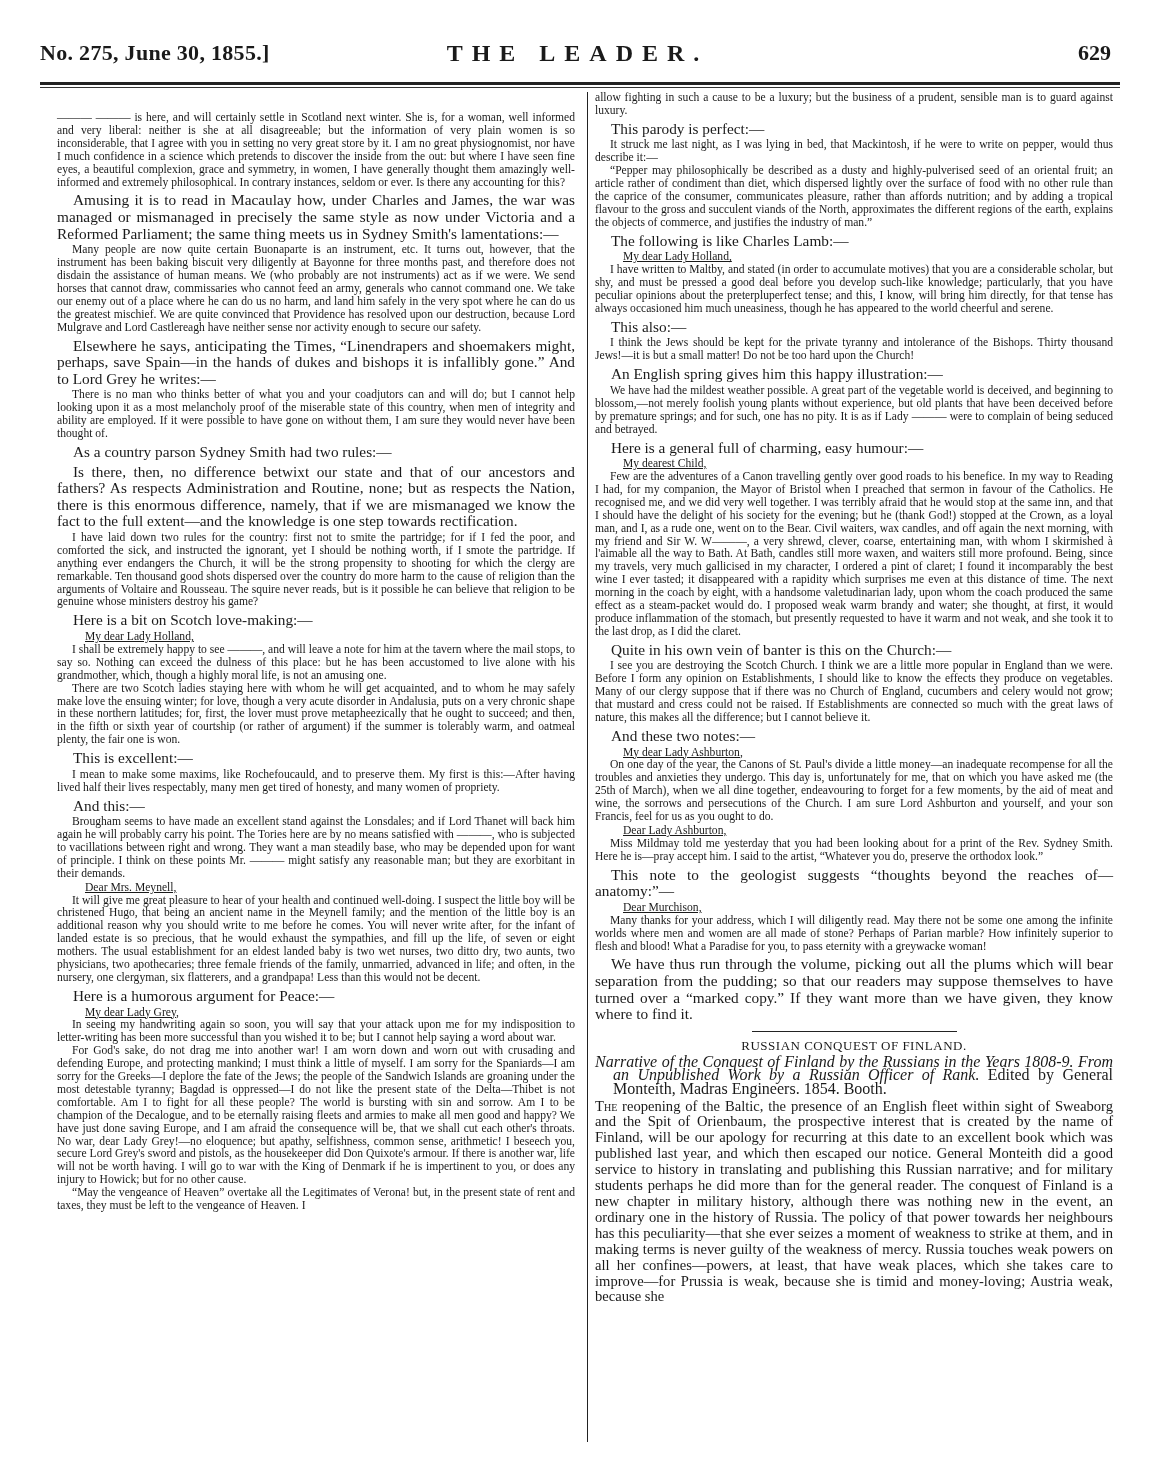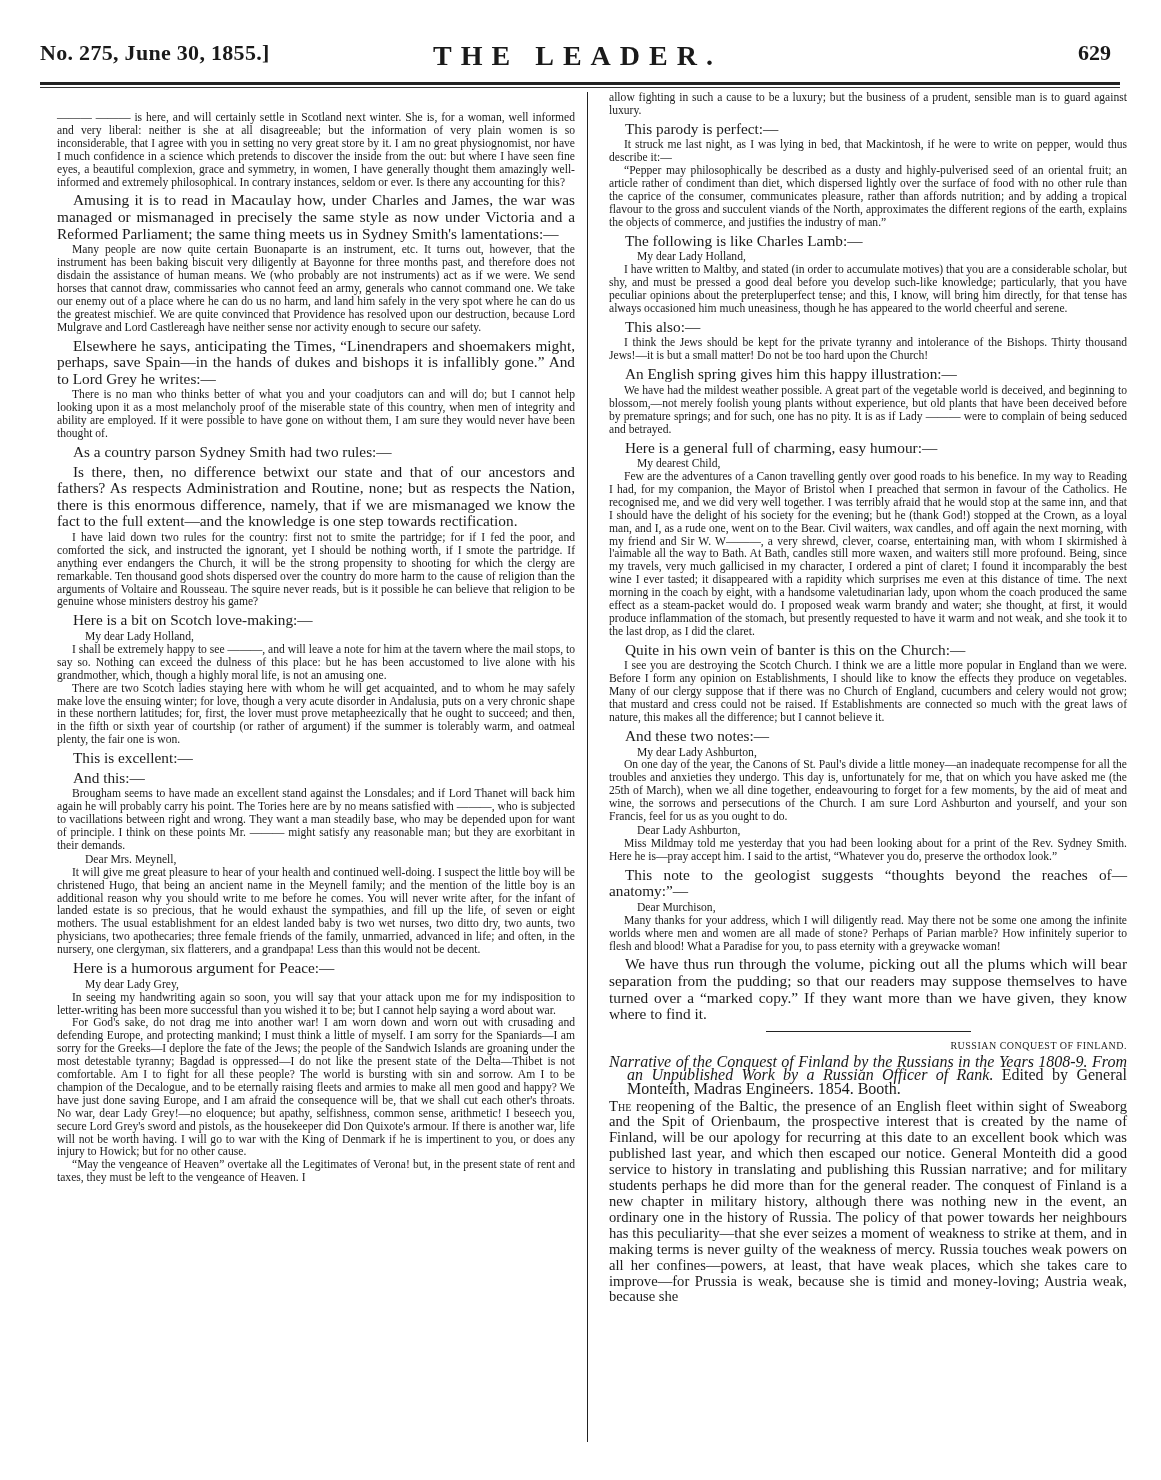--- a/index.html
+++ b/index.html
@@ -1,35 +1,35 @@
 <!DOCTYPE html>
 <html><head>
 <meta charset="utf-8">
 <style>
   html, body { margin:0; padding:0; background:#ffffff; }
   body { width:1161px; height:1480px; position:relative; overflow:hidden;
          font-family:"Liberation Serif","DejaVu Serif",serif; color:#1a1a1a; }
   .masthead { position:absolute; left:40px; top:40px; width:1075px; height:30px; }
   .masthead .issue { position:absolute; left:0; top:0; font-size:22px; font-weight:bold; letter-spacing:0.3px; }
-  .masthead .title { position:absolute; left:0; right:0; top:0; text-align:center; font-size:28px; font-weight:bold; letter-spacing:9px; }
+  .masthead .title { position:absolute; left:0; right:0; top:0; text-align:center; font-size:24px; font-weight:bold; letter-spacing:9px; }
   .masthead .page { position:absolute; right:4px; top:0; font-size:22px; font-weight:bold; }
   .rule-top { position:absolute; left:40px; top:82px; width:1080px; height:0; border-top:3px solid #222; }
   .rule-top2 { position:absolute; left:40px; top:87px; width:1080px; height:0; border-top:1px solid #333; }
   .col { position:absolute; top:92px; font-size:11.6px; line-height:12.9px; text-align:justify; }
   .col.left { left:57px; width:518px;margin-top:20px; }
-  .col.right { left:595px; width:518px;margin-left:14px; }
+  .col.right { left:595px; width:518px; }
   .divider { position:absolute; left:587px; top:92px; width:0; height:1350px; border-left:1px solid #222; }
   p { margin:0; }
   .q { text-indent:15px; }
   .lead { font-size:15.3px; line-height:16.6px; text-indent:16px; margin:3px 0 2px 0; }
-  .salutation { padding-left:28px; margin:1px 0 0 0; }
+  .salutation { padding-left:28px; margin:1px 0 0 0;text-decoration:underline; }
   .cont { text-indent:0; }
   i, .it { font-style:italic; }
   .sect-rule { width:205px; margin:8px auto 8px auto; border-top:1.5px solid #222; }
-  .sect-title { text-align:right; font-size:10px; letter-spacing:0.5px; margin:6px 0 2px 0; }
+  .sect-title { text-align:center; font-size:13px; letter-spacing:0.5px; margin:6px 0 2px 0; }
   .book { font-size:16px; line-height:13.6px; padding-left:18px; text-indent:-18px; text-align:justify; }
   .review { font-size:14.6px; line-height:15.9px; margin-top:3px; }
   .review .sc { font-variant:small-caps; }
 </style>
 </head>
 <body>
 
 <div class="masthead">
   <span class="issue">No. 275, June 30, 1855.]</span>
   <span class="title">THE LEADER.</span>
@@ -45,20 +45,21 @@
     <p class="lead">Elsewhere he says, anticipating the Times, “Linendrapers and shoemakers might, perhaps, save Spain—in the hands of dukes and bishops it is infallibly gone.” And to Lord Grey he writes:—</p>
     <p class="q">There is no man who thinks better of what you and your coadjutors can and will do; but I cannot help looking upon it as a most melancholy proof of the miserable state of this country, when men of integrity and ability are employed. If it were possible to have gone on without them, I am sure they would never have been thought of.</p>
     <p class="lead">As a country parson Sydney Smith had two rules:—</p>
     <p class="lead">Is there, then, no difference betwixt our state and that of our ancestors and fathers? As respects Administration and Routine, none; but as respects the Nation, there is this enormous difference, namely, that if we are mismanaged we know the fact to the full extent—and the knowledge is one step towards rectification.</p>
     <p class="q">I have laid down two rules for the country: first not to smite the partridge; for if I fed the poor, and comforted the sick, and instructed the ignorant, yet I should be nothing worth, if I smote the partridge. If anything ever endangers the Church, it will be the strong propensity to shooting for which the clergy are remarkable. Ten thousand good shots dispersed over the country do more harm to the cause of religion than the arguments of Voltaire and Rousseau. The squire never reads, but is it possible he can believe that religion to be genuine whose ministers destroy his game?</p>
     <p class="lead">Here is a bit on Scotch love-making:—</p>
     <p class="salutation">My dear Lady Holland,</p>
     <p class="q">I shall be extremely happy to see ———, and will leave a note for him at the tavern where the mail stops, to say so. Nothing can exceed the dulness of this place: but he has been accustomed to live alone with his grandmother, which, though a highly moral life, is not an amusing one.</p>
     <p class="q">There are two Scotch ladies staying here with whom he will get acquainted, and to whom he may safely make love the ensuing winter; for love, though a very acute disorder in Andalusia, puts on a very chronic shape in these northern latitudes; for, first, the lover must prove metapheezically that he ought to succeed; and then, in the fifth or sixth year of courtship (or rather of argument) if the summer is tolerably warm, and oatmeal plenty, the fair one is won.</p>
     <p class="lead">This is excellent:—</p>
+    <p class="q">I mean to make some maxims, like Rochefoucauld, and to preserve them. My first is this:—After having lived half their lives respectably, many men get tired of honesty, and many women of propriety.</p>
     <p class="lead">And this:—</p>
     <p class="q">Brougham seems to have made an excellent stand against the Lonsdales; and if Lord Thanet will back him again he will probably carry his point. The Tories here are by no means satisfied with ———, who is subjected to vacillations between right and wrong. They want a man steadily base, who may be depended upon for want of principle. I think on these points Mr. ——— might satisfy any reasonable man; but they are exorbitant in their demands.</p>
     <p class="salutation">Dear Mrs. Meynell,</p>
     <p class="q">It will give me great pleasure to hear of your health and continued well-doing. I suspect the little boy will be christened Hugo, that being an ancient name in the Meynell family; and the mention of the little boy is an additional reason why you should write to me before he comes. You will never write after, for the infant of landed estate is so precious, that he would exhaust the sympathies, and fill up the life, of seven or eight mothers. The usual establishment for an eldest landed baby is two wet nurses, two ditto dry, two aunts, two physicians, two apothecaries; three female friends of the family, unmarried, advanced in life; and often, in the nursery, one clergyman, six flatterers, and a grandpapa! Less than this would not be decent.</p>
     <p class="lead">Here is a humorous argument for Peace:—</p>
     <p class="salutation">My dear Lady Grey,</p>
     <p class="q">In seeing my handwriting again so soon, you will say that your attack upon me for my indisposition to letter-writing has been more successful than you wished it to be; but I cannot help saying a word about war.</p>
     <p class="q">For God's sake, do not drag me into another war! I am worn down and worn out with crusading and defending Europe, and protecting mankind; I must think a little of myself. I am sorry for the Spaniards—I am sorry for the Greeks—I deplore the fate of the Jews; the people of the Sandwich Islands are groaning under the most detestable tyranny; Bagdad is oppressed—I do not like the present state of the Delta—Thibet is not comfortable. Am I to fight for all these people? The world is bursting with sin and sorrow. Am I to be champion of the Decalogue, and to be eternally raising fleets and armies to make all men good and happy? We have just done saving Europe, and I am afraid the consequence will be, that we shall cut each other's throats. No war, dear Lady Grey!—no eloquence; but apathy, selfishness, common sense, arithmetic! I beseech you, secure Lord Grey's sword and pistols, as the housekeeper did Don Quixote's armour. If there is another war, life will not be worth having. I will go to war with the King of Denmark if he is impertinent to you, or does any injury to Howick; but for no other cause.</p>
     <p class="q">“May the vengeance of Heaven” overtake all the Legitimates of Verona! but, in the present state of rent and taxes, they must be left to the vengeance of Heaven. I</p>
   </div>

